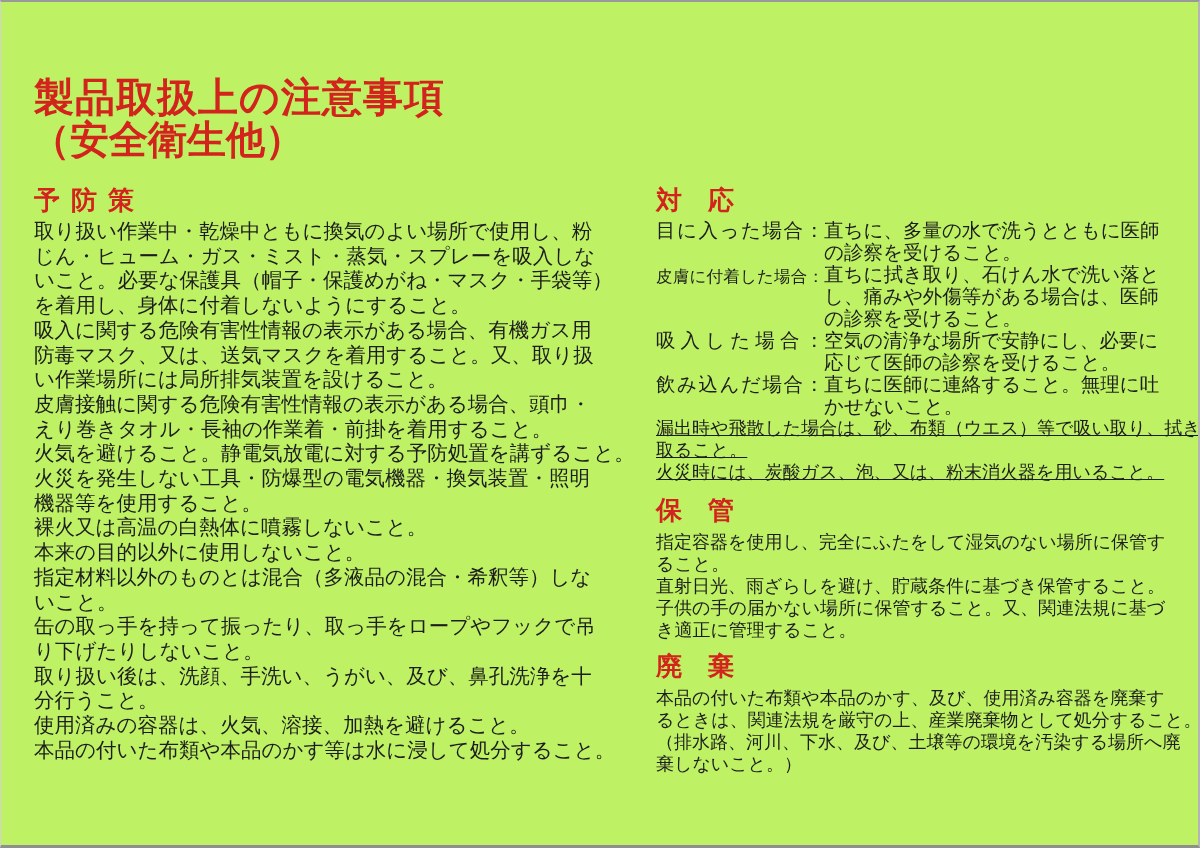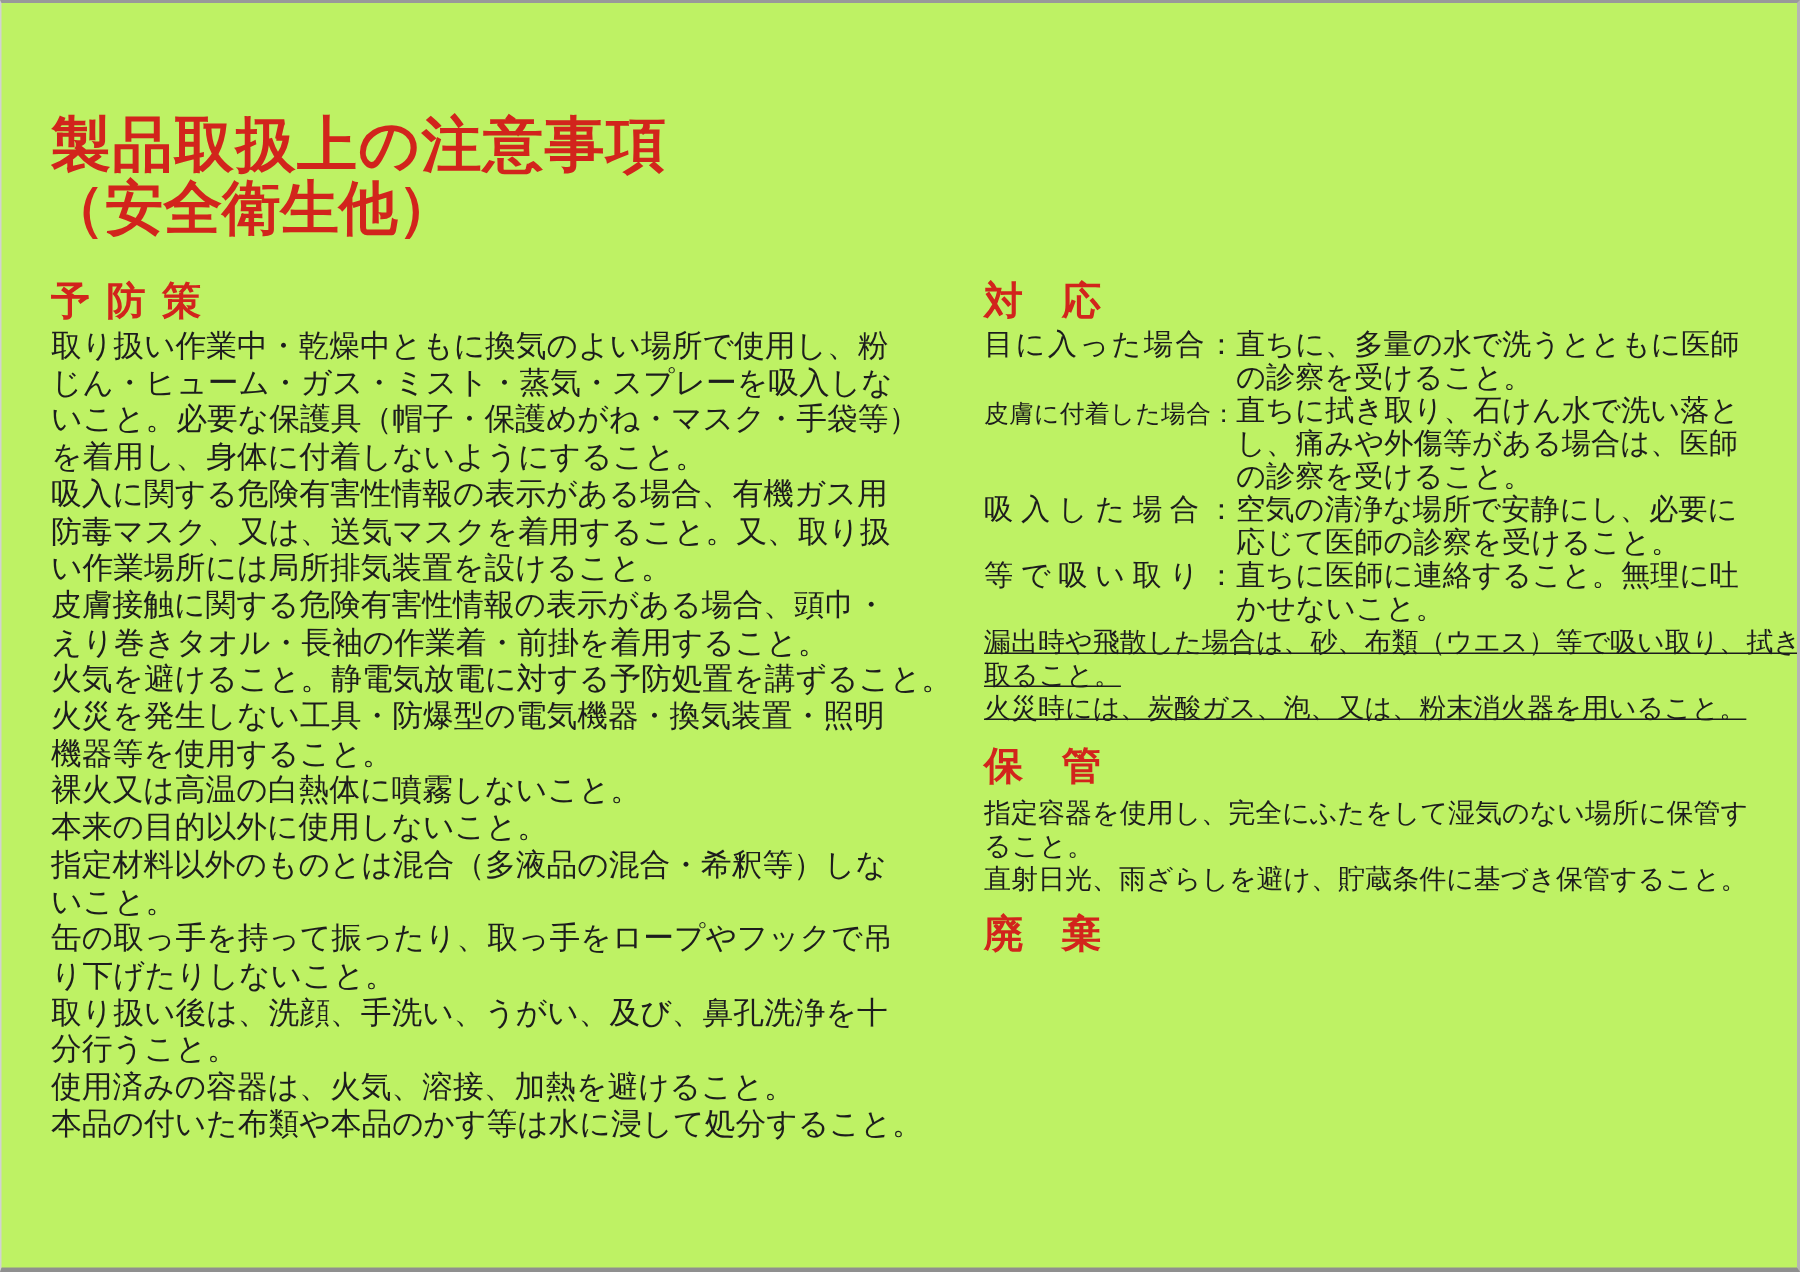--- a/index.html
+++ b/index.html
@@ -104,34 +104,42 @@
         <div class="resp-text">直ちに拭き取り、石けん水で洗い落と
 し、痛みや外傷等がある場合は、医師
 の診察を受けること。</div>
       </div>
       <div class="resp-item">
         <div class="resp-label">吸入した場合：</div>
         <div class="resp-text">空気の清浄な場所で安静にし、必要に
 応じて医師の診察を受けること。</div>
       </div>
       <div class="resp-item">
-        <div class="resp-label">等で吸い取り：</div>
+        <div class="resp-label">飲み込んだ場合：</div>
         <div class="resp-text">直ちに医師に連絡すること。無理に吐
 かせないこと。</div>
       </div>
     </div>
     <div class="notes">
       <div class="para">漏出時や飛散した場合は、砂、布類（ウエス）等で吸い取り、拭き
 取ること。</div>
       <div class="para">火災時には、炭酸ガス、泡、又は、粉末消火器を用いること。</div>
     </div>
 
     <div class="sec-heading h-storage">保　管</div>
     <div class="sec-paras">
       <div class="para">指定容器を使用し、完全にふたをして湿気のない場所に保管す
 ること。</div>
       <div class="para">直射日光、雨ざらしを避け、貯蔵条件に基づき保管すること。</div>
+      <div class="para">子供の手の届かない場所に保管すること。又、関連法規に基づ
+き適正に管理すること。</div>
     </div>
 
     <div class="sec-heading h-disposal">廃　棄</div>
+    <div class="sec-paras">
+      <div class="para">本品の付いた布類や本品のかす、及び、使用済み容器を廃棄す
+るときは、関連法規を厳守の上、産業廃棄物として処分すること。
+（排水路、河川、下水、及び、土壌等の環境を汚染する場所へ廃
+棄しないこと。）</div>
+    </div>
 
   </div>
 </div>
 
 </body></html>

